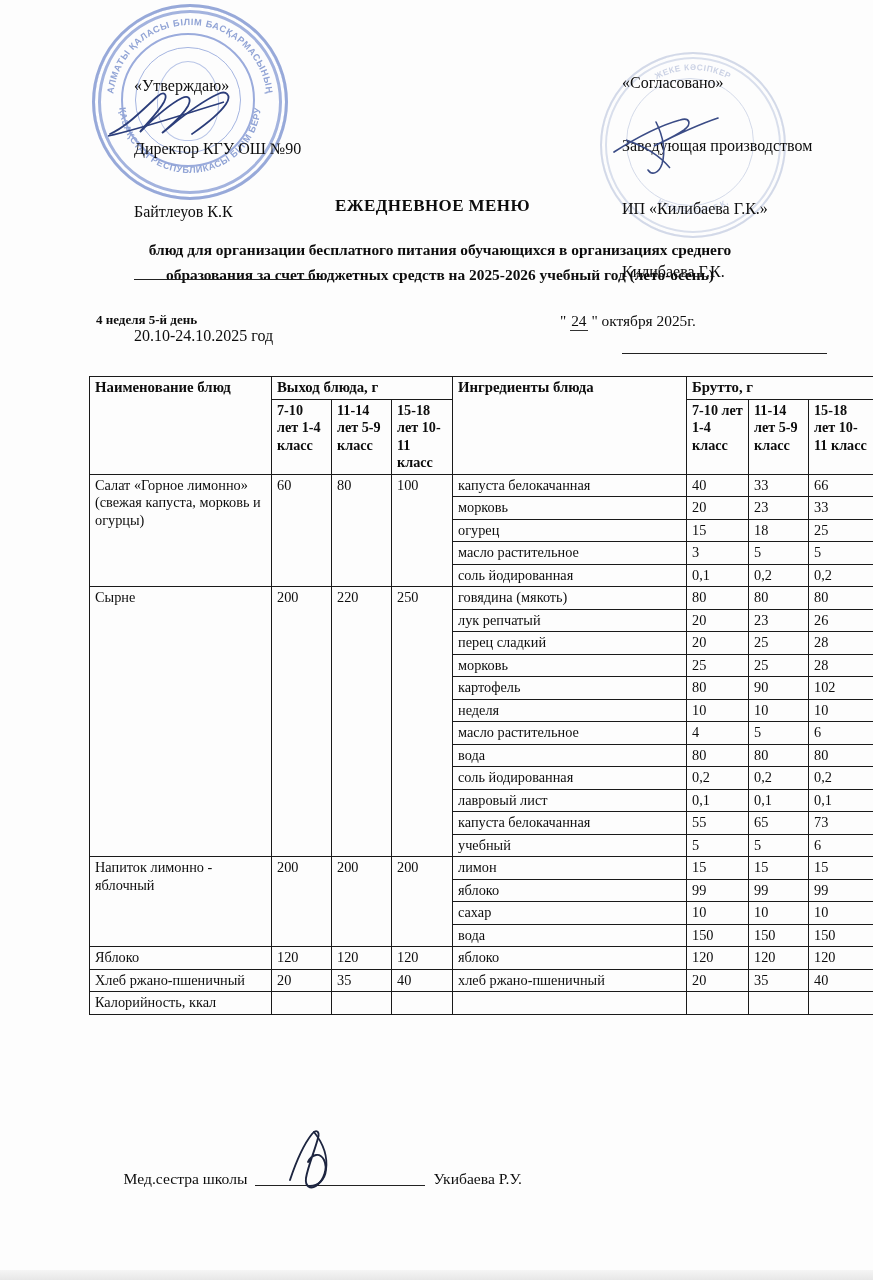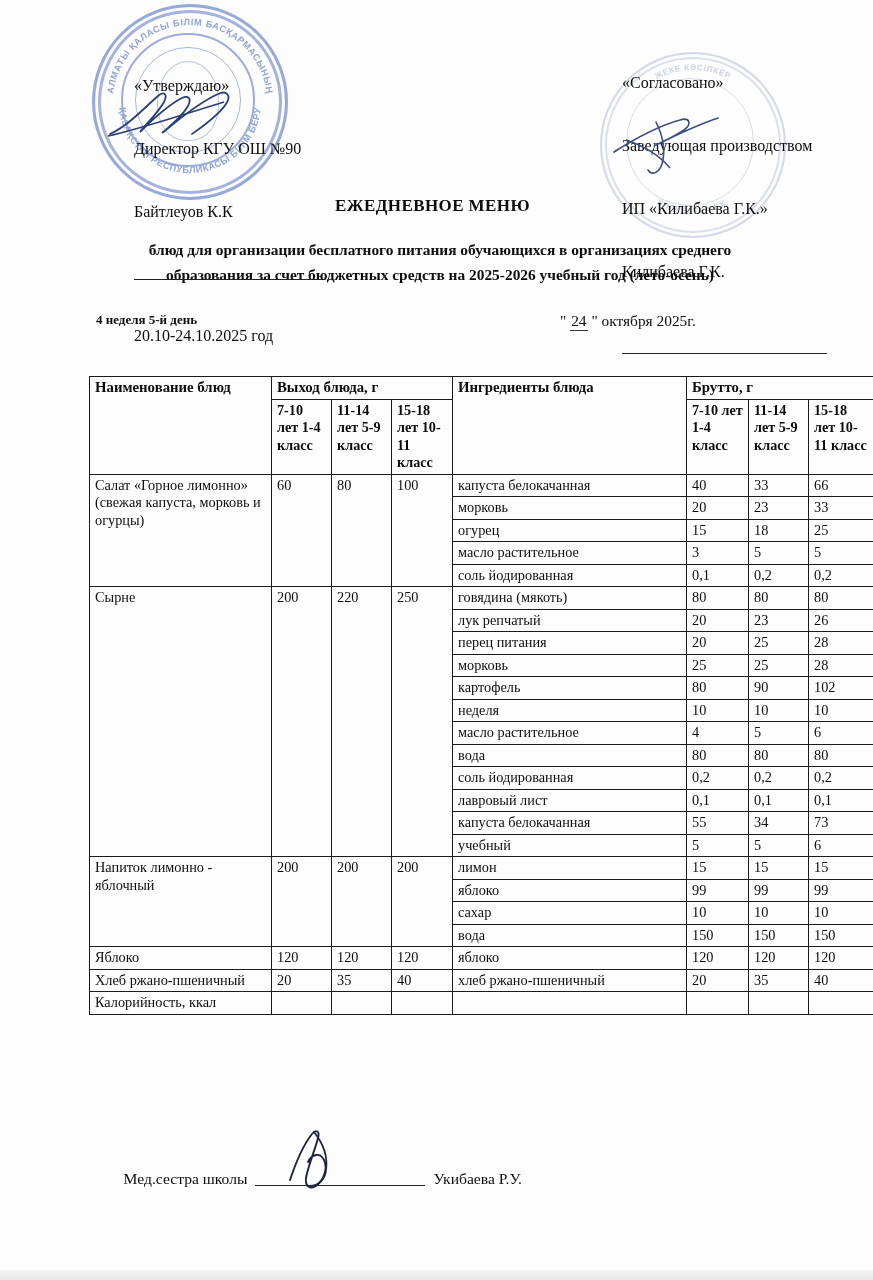--- a/index.html
+++ b/index.html
@@ -367,21 +367,21 @@
           <td class="num">80</td>
           <td class="num">80</td>
         </tr>
         <tr>
           <td class="ing">лук репчатый</td>
           <td class="num">20</td>
           <td class="num">23</td>
           <td class="num">26</td>
         </tr>
         <tr>
-          <td class="ing">перец питания</td>
+          <td class="ing">перец сладкий</td>
           <td class="num">20</td>
           <td class="num">25</td>
           <td class="num">28</td>
         </tr>
         <tr>
           <td class="ing">морковь</td>
           <td class="num">25</td>
           <td class="num">25</td>
           <td class="num">28</td>
         </tr>
@@ -417,21 +417,21 @@
         </tr>
         <tr>
           <td class="ing">лавровый лист</td>
           <td class="num">0,1</td>
           <td class="num">0,1</td>
           <td class="num">0,1</td>
         </tr>
         <tr>
           <td class="ing">капуста белокачанная</td>
           <td class="num">55</td>
-          <td class="num">34</td>
+          <td class="num">65</td>
           <td class="num">73</td>
         </tr>
         <tr>
           <td class="ing">учебный</td>
           <td class="num">5</td>
           <td class="num">5</td>
           <td class="num">6</td>
         </tr>
         <tr>
           <td class="dish" rowspan="4">Напиток лимонно - яблочный</td>

